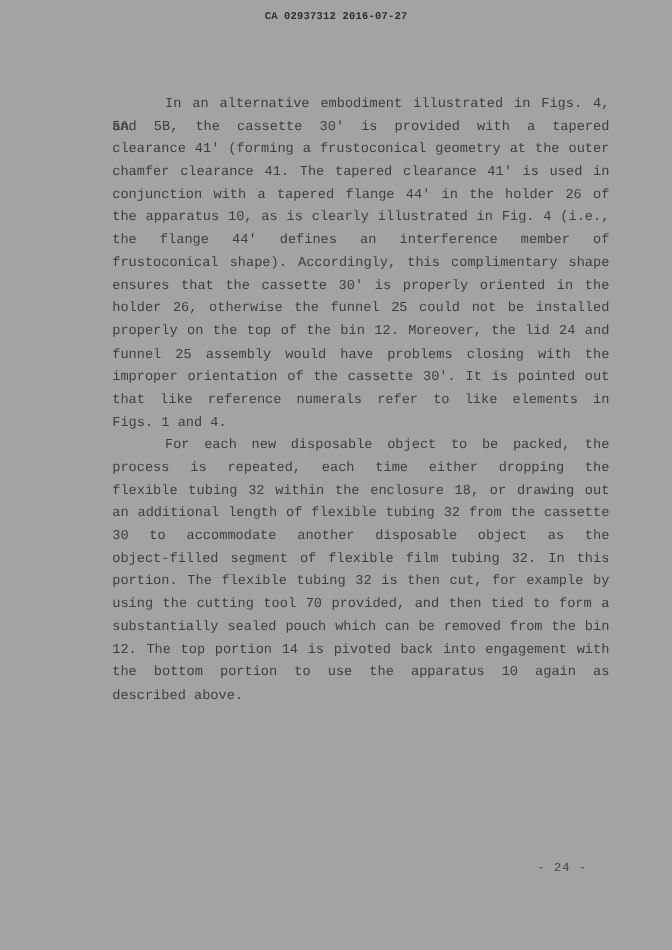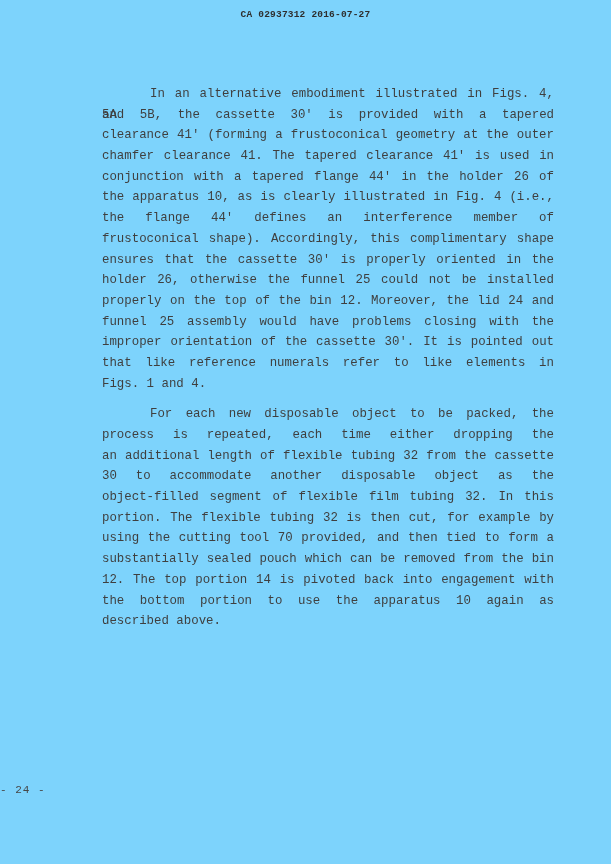--- a/index.html
+++ b/index.html
@@ -4,21 +4,21 @@
 <style>
   html, body {
     margin: 0;
     padding: 0;
     background: #ffffff;
   }
   .page {
     position: relative;
     width: 611px;
     height: 864px;
-    background: #7dd3fc;
+    background: #a3a3a3;
     overflow: hidden;
     font-family: "Liberation Mono", "DejaVu Sans Mono", monospace;
   }
   .doc-header {
     position: absolute;
     top: 9px;
     left: 0;
     width: 611px;
     text-align: center;
     font-size: 9.5px;
@@ -29,39 +29,38 @@
   .body-text {
     position: absolute;
     top: 84px;
     left: 102px;
     width: 452px;
     font-size: 12.4px;
     line-height: 20.7px;
     color: #3f3f3f;
   }
   .paragraph + .paragraph {
-    margin-top: 10px;
   }
   .line {
     height: 20.7px;
     white-space: normal;
   }
   .line.justified {
     text-align: justify;
     text-align-last: justify;
   }
   .line.indent {
     text-indent: 48px;
   }
   .page-number {
     position: absolute;
     top: 784px;
     left: 0;
     width: 534px;
-    text-align: left;
+    text-align: right;
     font-size: 11px;
     letter-spacing: 1px;
     color: #474747;
   }
 </style>
 </head>
 <body>
 
 <div class="page">
   <div class="doc-header">CA 02937312 2016-07-27</div>
@@ -80,20 +79,21 @@
         <div class="line justified">holder 26, otherwise the funnel 25 could not be installed</div>
         <div class="line justified">properly on the top of the bin 12.  Moreover, the lid 24 and</div>
         <div class="line justified">funnel 25 assembly would have problems closing with the</div>
         <div class="line justified">improper orientation of the cassette 30'.  It is pointed out</div>
         <div class="line justified">that like reference numerals refer to like elements in</div>
         <div class="line">Figs. 1 and 4.</div>
       </div>
     <div class="paragraph">
         <div class="line justified indent">For each new disposable object to be packed, the</div>
         <div class="line justified">process is repeated, each time either dropping the</div>
+        <div class="line justified">flexible tubing 32 within the enclosure 18, or drawing out</div>
         <div class="line justified">an additional length of flexible tubing 32 from the cassette</div>
         <div class="line justified">30 to accommodate another disposable object as the</div>
         <div class="line justified">object-filled segment of flexible film tubing 32.  In this</div>
         <div class="line justified">portion.  The flexible tubing 32 is then cut, for example by</div>
         <div class="line justified">using the cutting tool 70 provided, and then tied to form a</div>
         <div class="line justified">substantially sealed pouch which can be removed from the bin</div>
         <div class="line justified">12.  The top portion 14 is pivoted back into engagement with</div>
         <div class="line justified">the bottom portion to use the apparatus 10 again as</div>
         <div class="line">described above.</div>
       </div>

